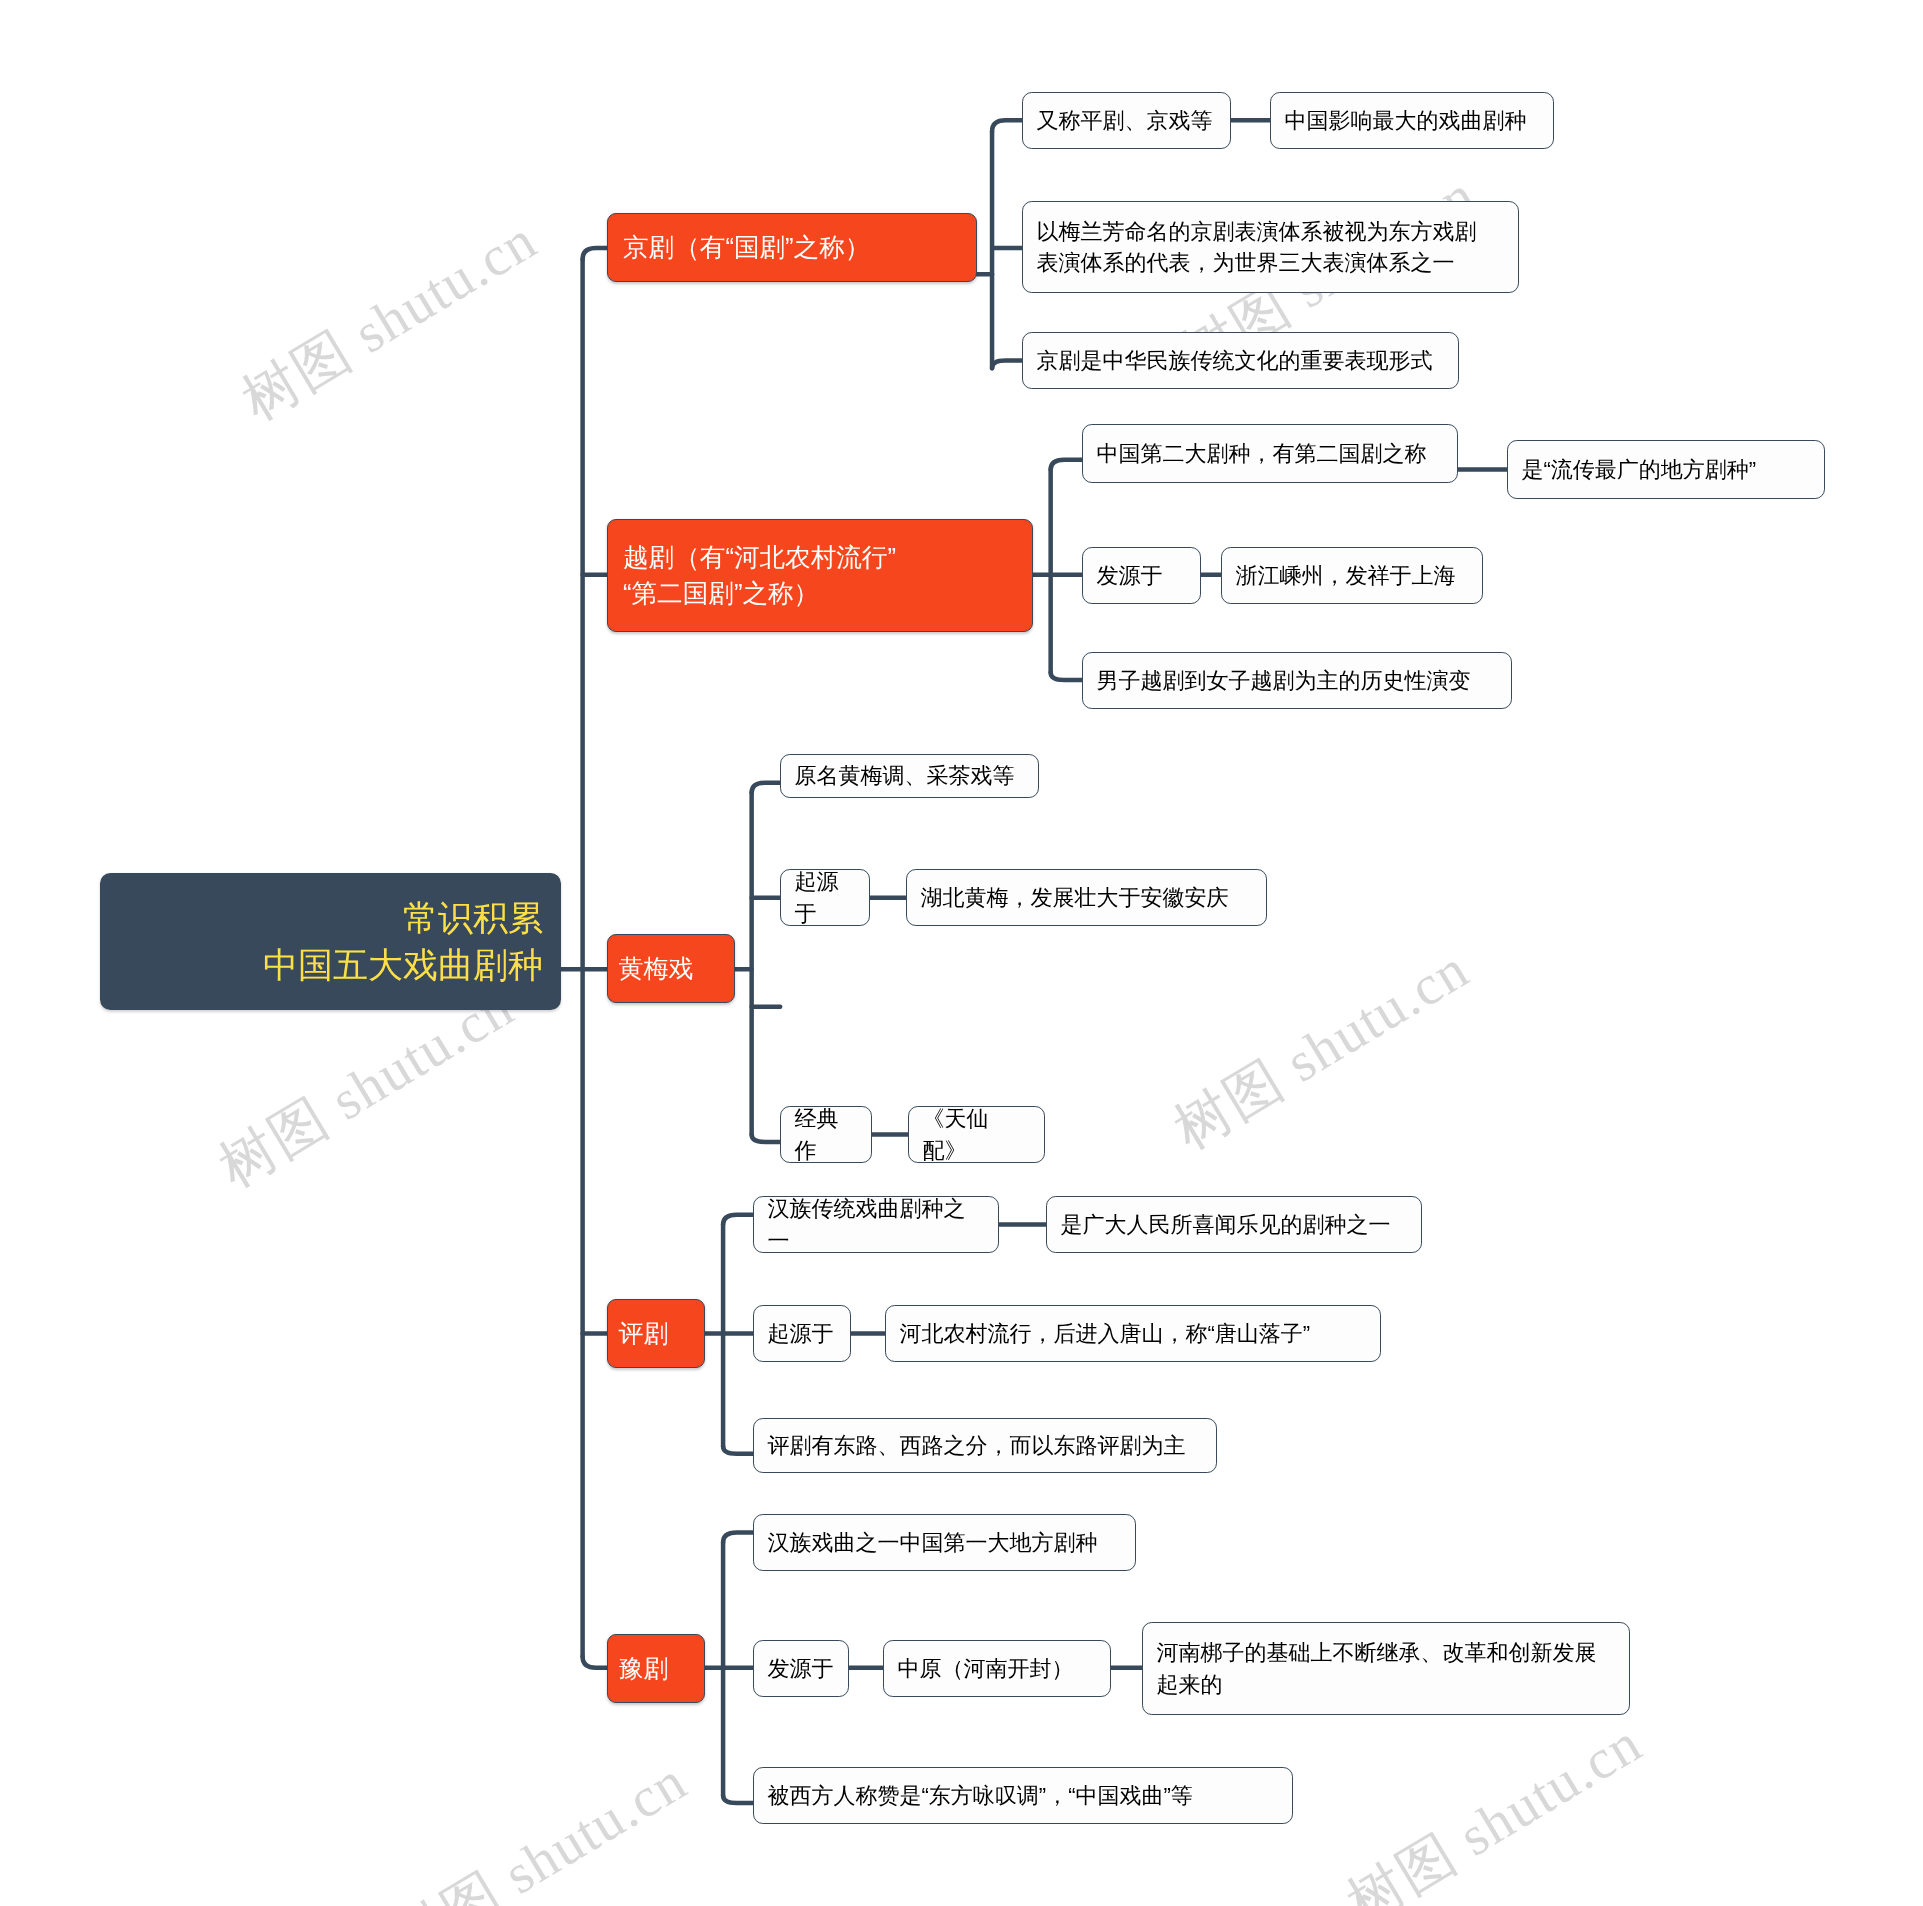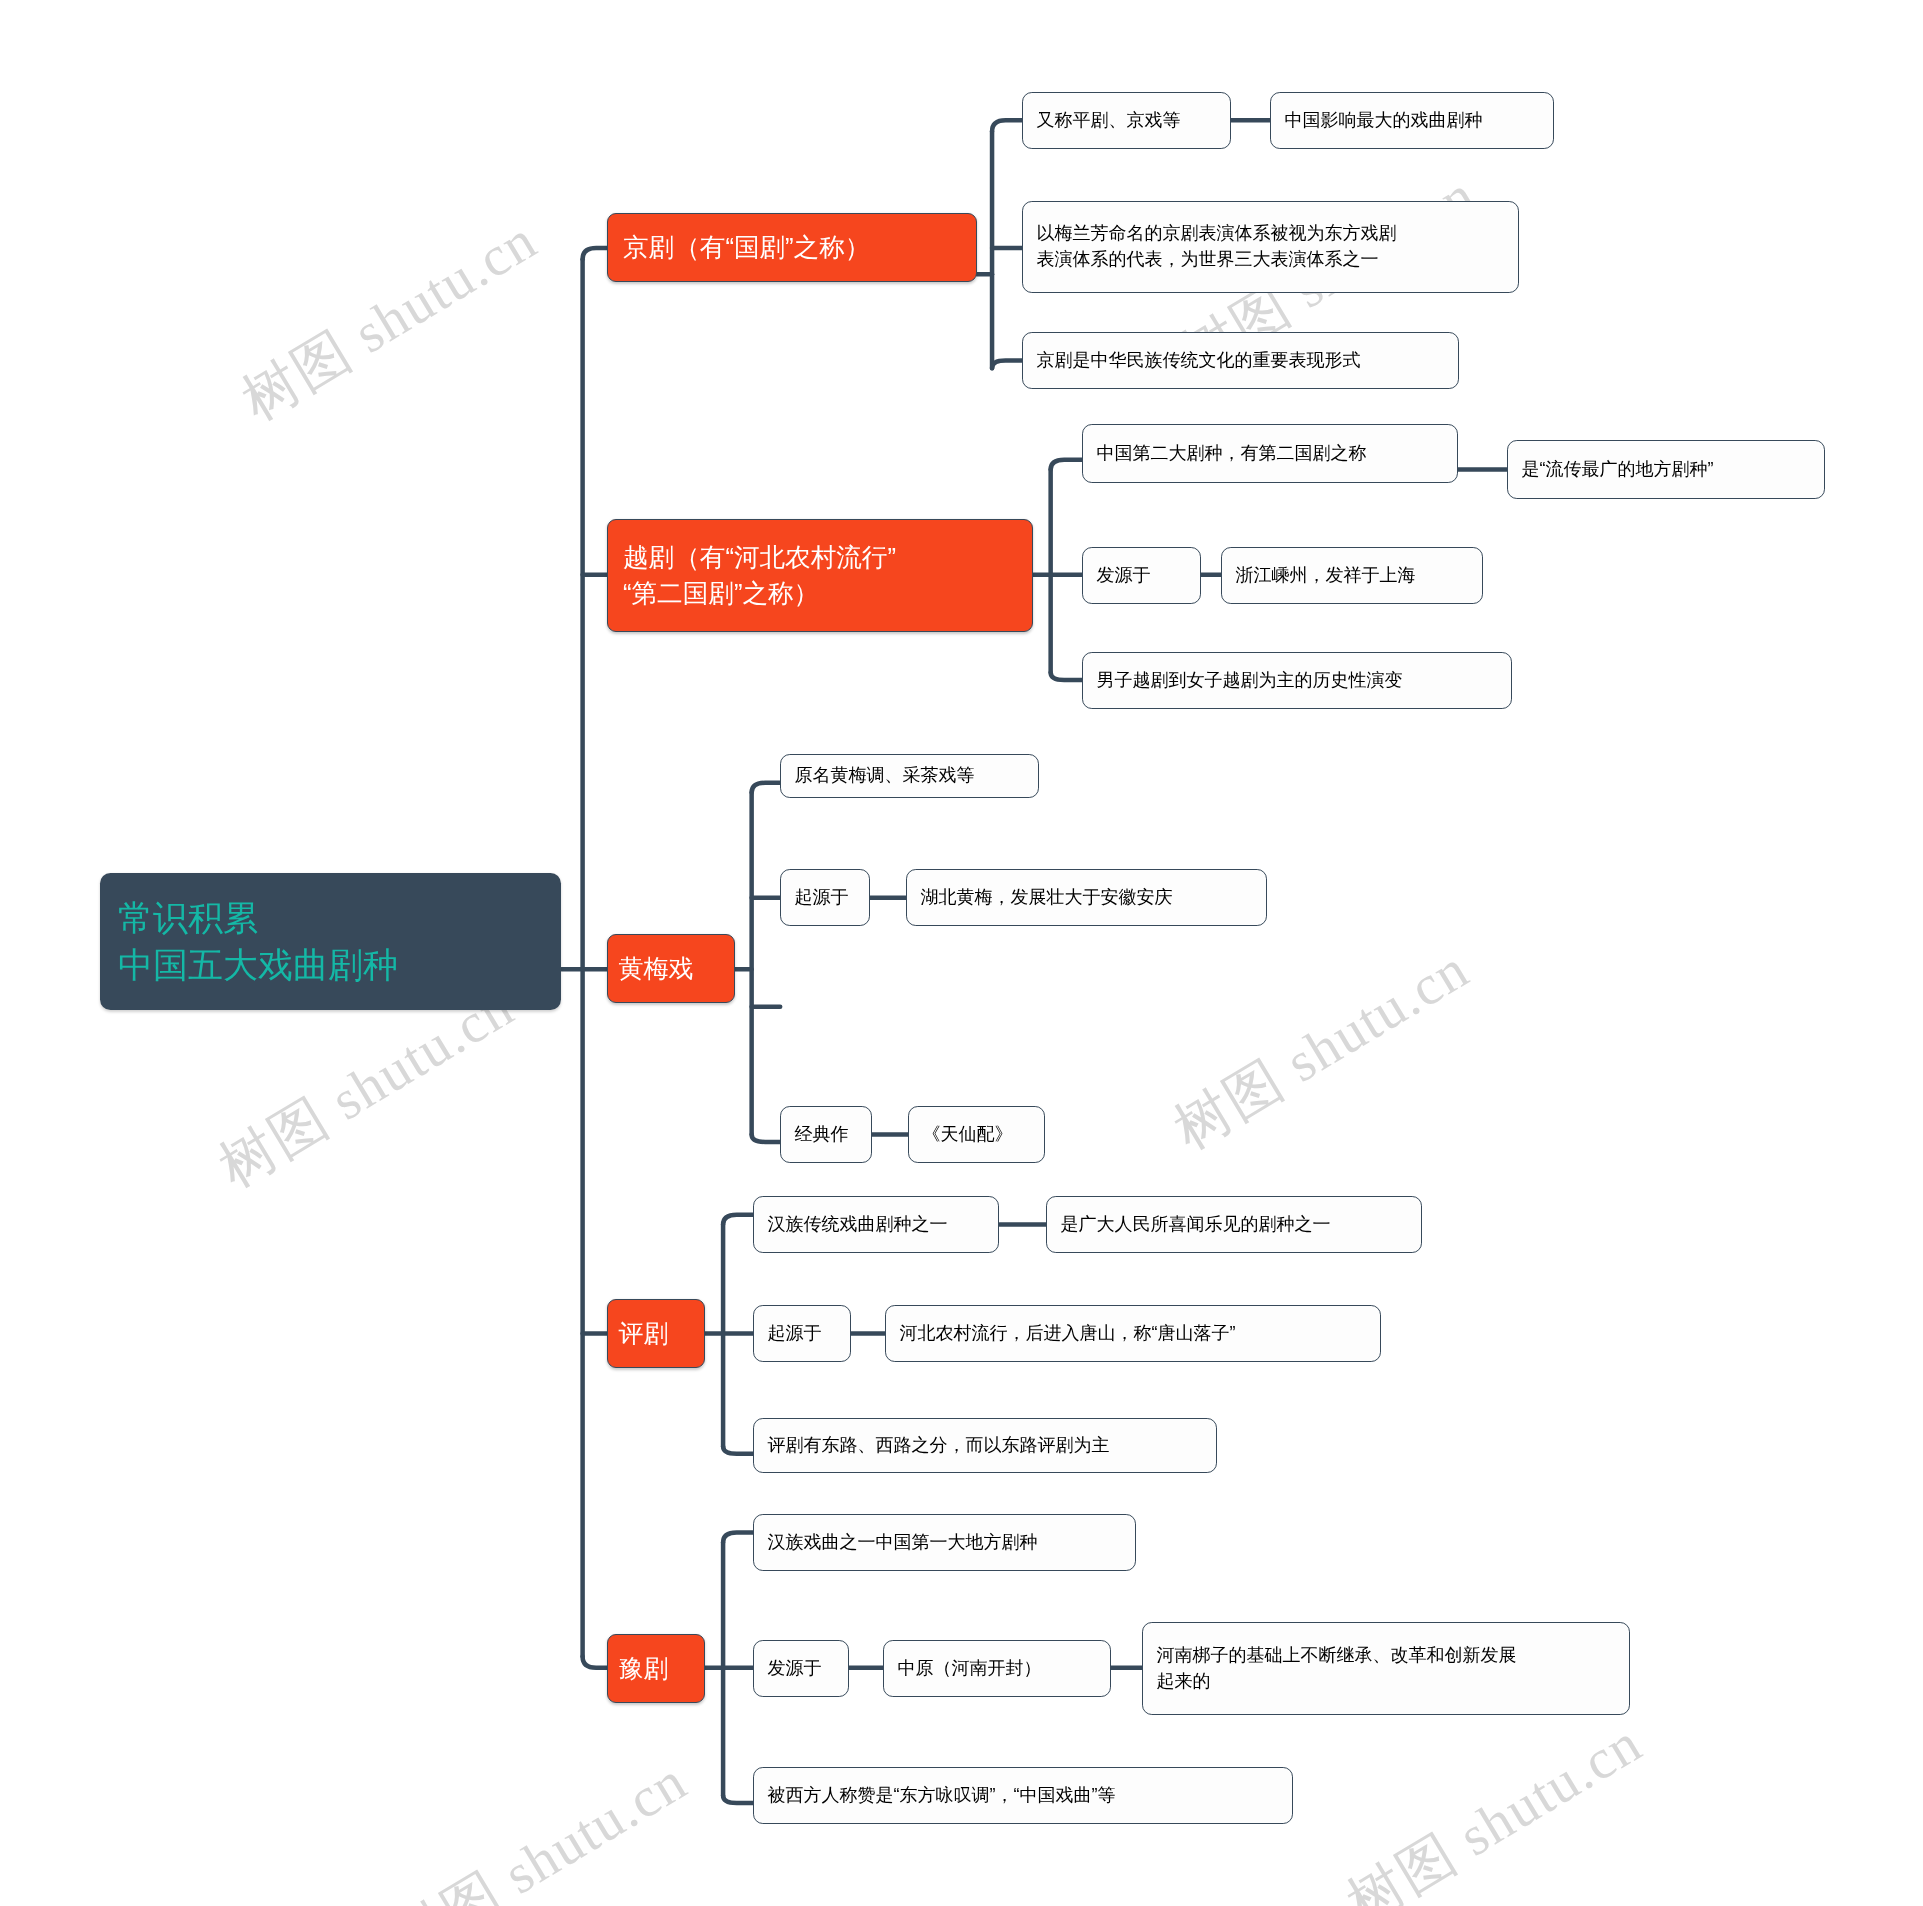--- a/index.html
+++ b/index.html
@@ -50,23 +50,23 @@
     z-index: 3;
   }
   .node-inner {
     width: 100%;
     box-sizing: border-box;
   }
   
   .root {
     background: #37495a;
     border-radius: 10.5px;
-    color: #14b8a6;
+    color: #fde047;
     justify-content: center;
-    text-align: left;
+    text-align: right;
     box-shadow: 0 1.5px 3px rgba(0,0,0,.18);
   }
   .root .node-inner {
     padding: 0 18px;
     font-size: 35px;
     line-height: 1.32;
     font-weight: 400;
     white-space: pre-line;
   }
   
@@ -86,21 +86,21 @@
   .cat.small .node-inner { font-size: 25px; padding: 0 10.5px; }
   
   .leaf {
     background: #fdfdfd;
     border: 1.9px solid #37495a;
     border-radius: 9.8px;
     color: #000000;
   }
   .leaf .node-inner {
     padding: 0 13.5px;
-    font-size: 18px;
+    font-size: 22px;
     line-height: 1.42;
     white-space: pre-line;
   }
 </style>
 </head>
 <body>
 
 <div id="canvas">
 
   <div id="watermarks">

